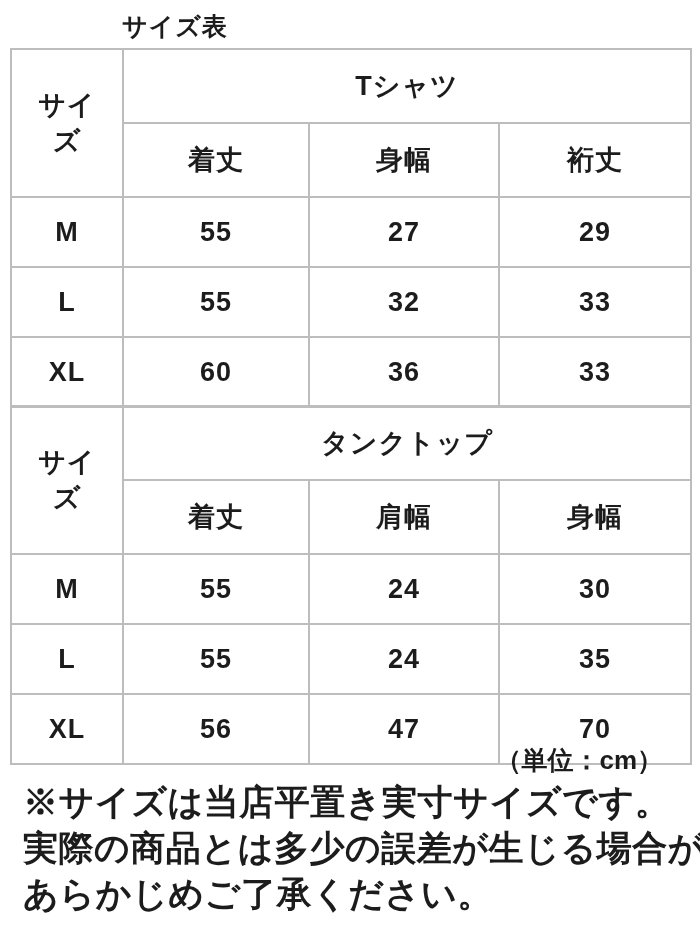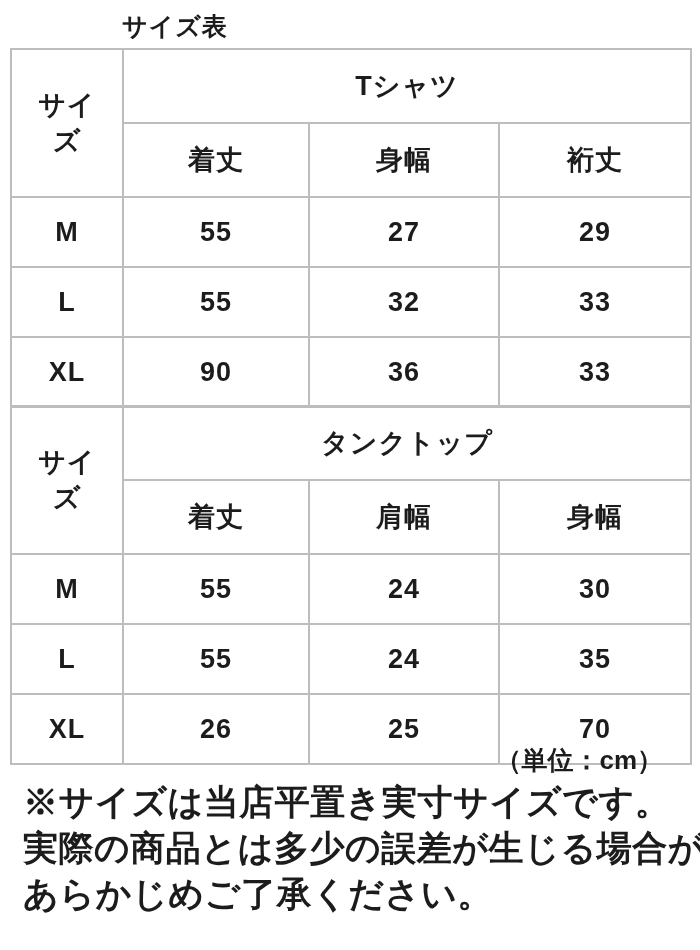--- a/index.html
+++ b/index.html
@@ -109,21 +109,21 @@
       <td>29</td>
     </tr>
     <tr class="r-data">
       <td>L</td>
       <td>55</td>
       <td>32</td>
       <td>33</td>
     </tr>
     <tr class="r-data">
       <td>XL</td>
-      <td>90</td>
+      <td>60</td>
       <td>36</td>
       <td>33</td>
     </tr>
   </tbody>
 </table>
 
 <table class="size-table" id="table-tank">
   <colgroup>
     <col class="col-size">
       <col class="col-a">
@@ -147,22 +147,22 @@
       <td>30</td>
     </tr>
     <tr class="r-data">
       <td>L</td>
       <td>55</td>
       <td>24</td>
       <td>35</td>
     </tr>
     <tr class="r-data">
       <td>XL</td>
-      <td>26</td>
-      <td>25</td>
+      <td>56</td>
+      <td>47</td>
       <td>70</td>
     </tr>
   </tbody>
 </table>
 
 <div class="unit-note">（単位：cm）</div>
 
 <div class="notes">
   <div class="note-line">※サイズは当店平置き実寸サイズです。</div>
   <div class="note-line">実際の商品とは多少の誤差が生じる場合がございます。</div>

